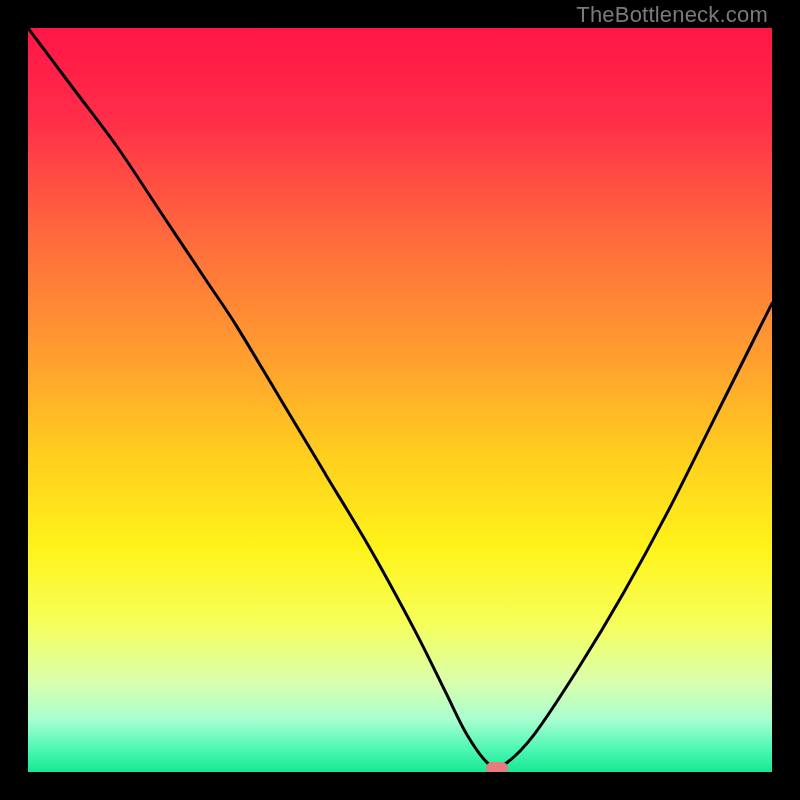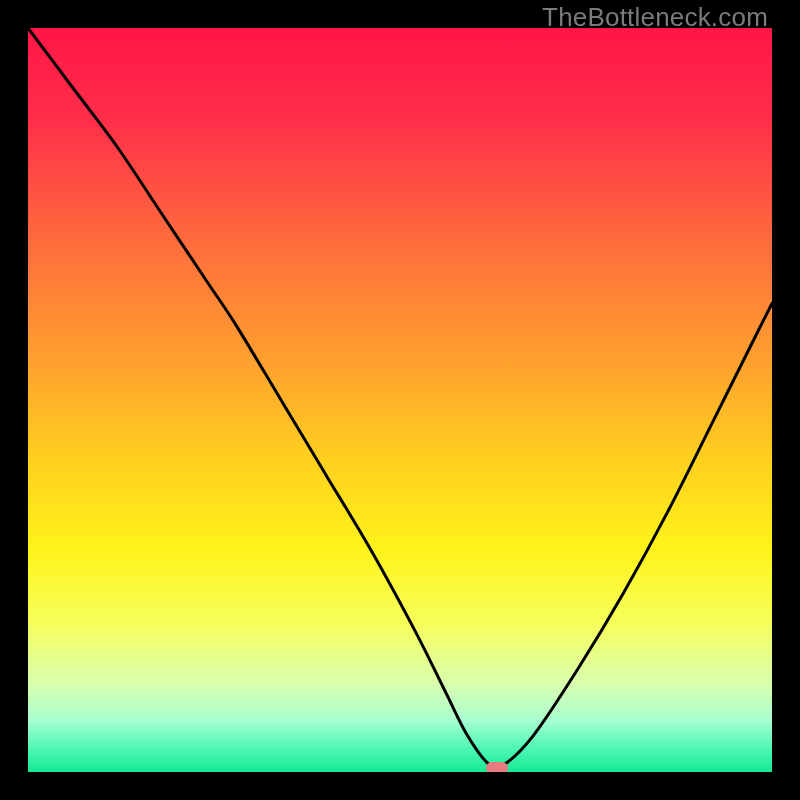--- a/index.html
+++ b/index.html
@@ -32,21 +32,21 @@
   }
   svg.curve {
     position: absolute;
     inset: 0;
   }
   .watermark {
     position: absolute;
     top: 2px;
     right: 32px;
     color: #7a7a7a;
-    font-size: 26px;
+    font-size: 22px;
     font-weight: 400;
     letter-spacing: 0.2px;
     user-select: none;
   }
   .marker {
     position: absolute;
     width: 22px;
     height: 12px;
     border-radius: 6px;
     background: #e77b7e;

